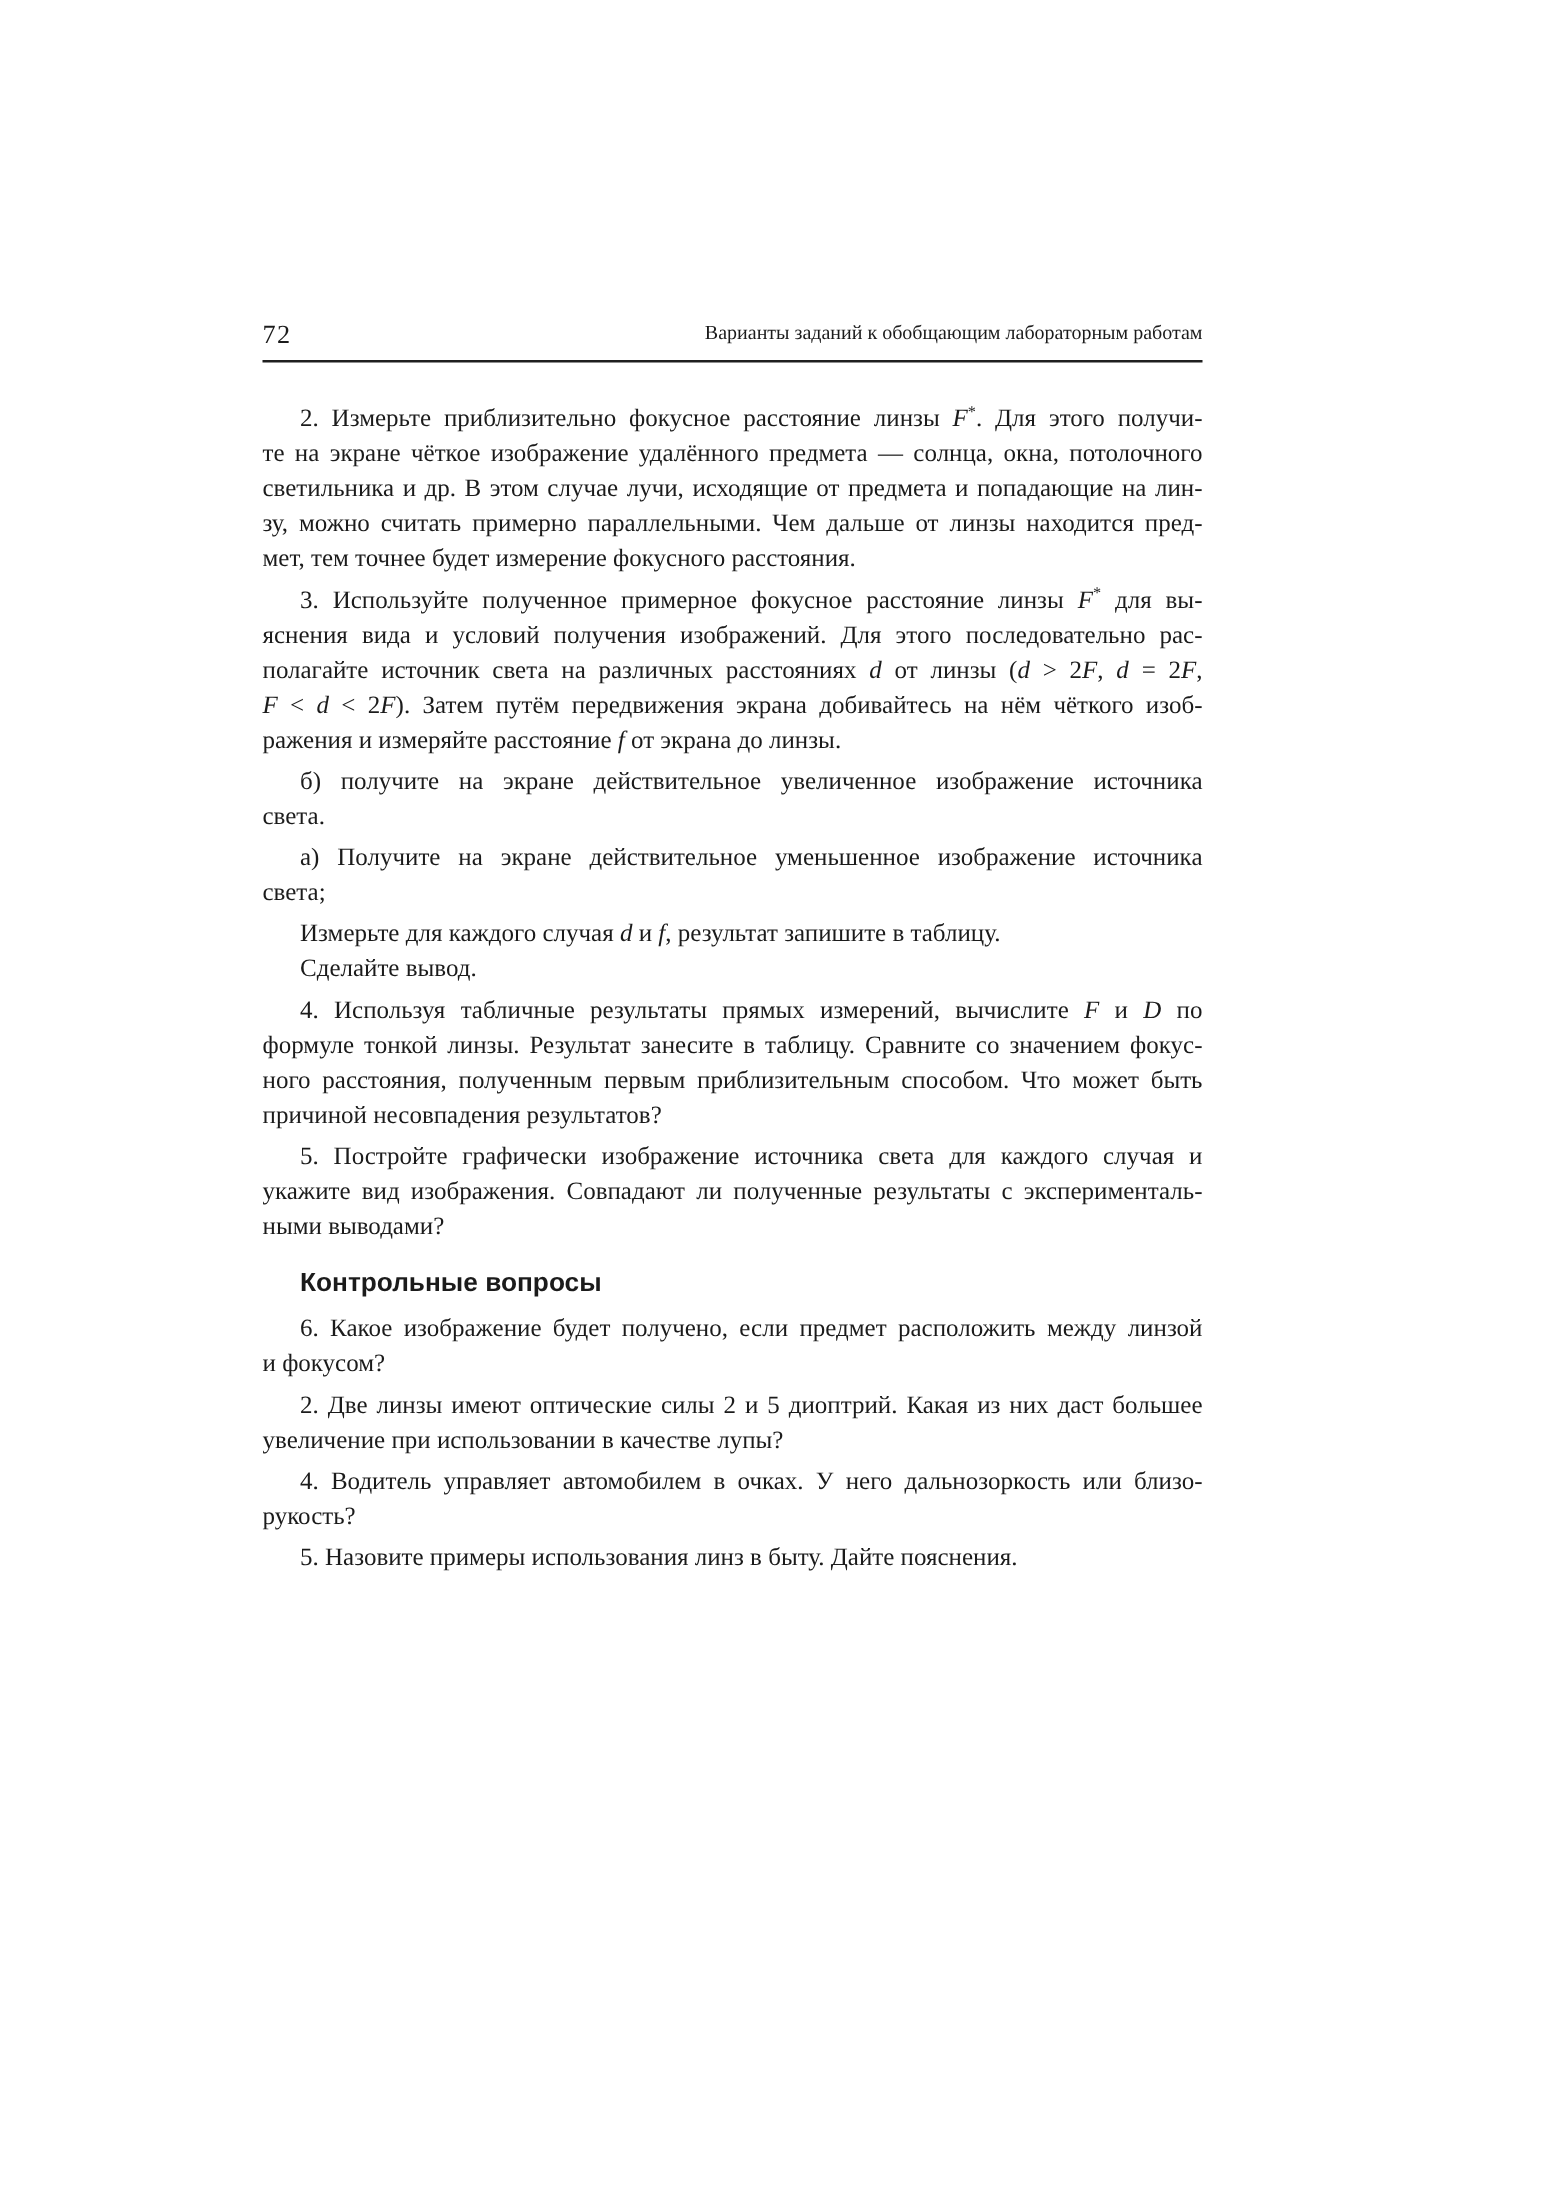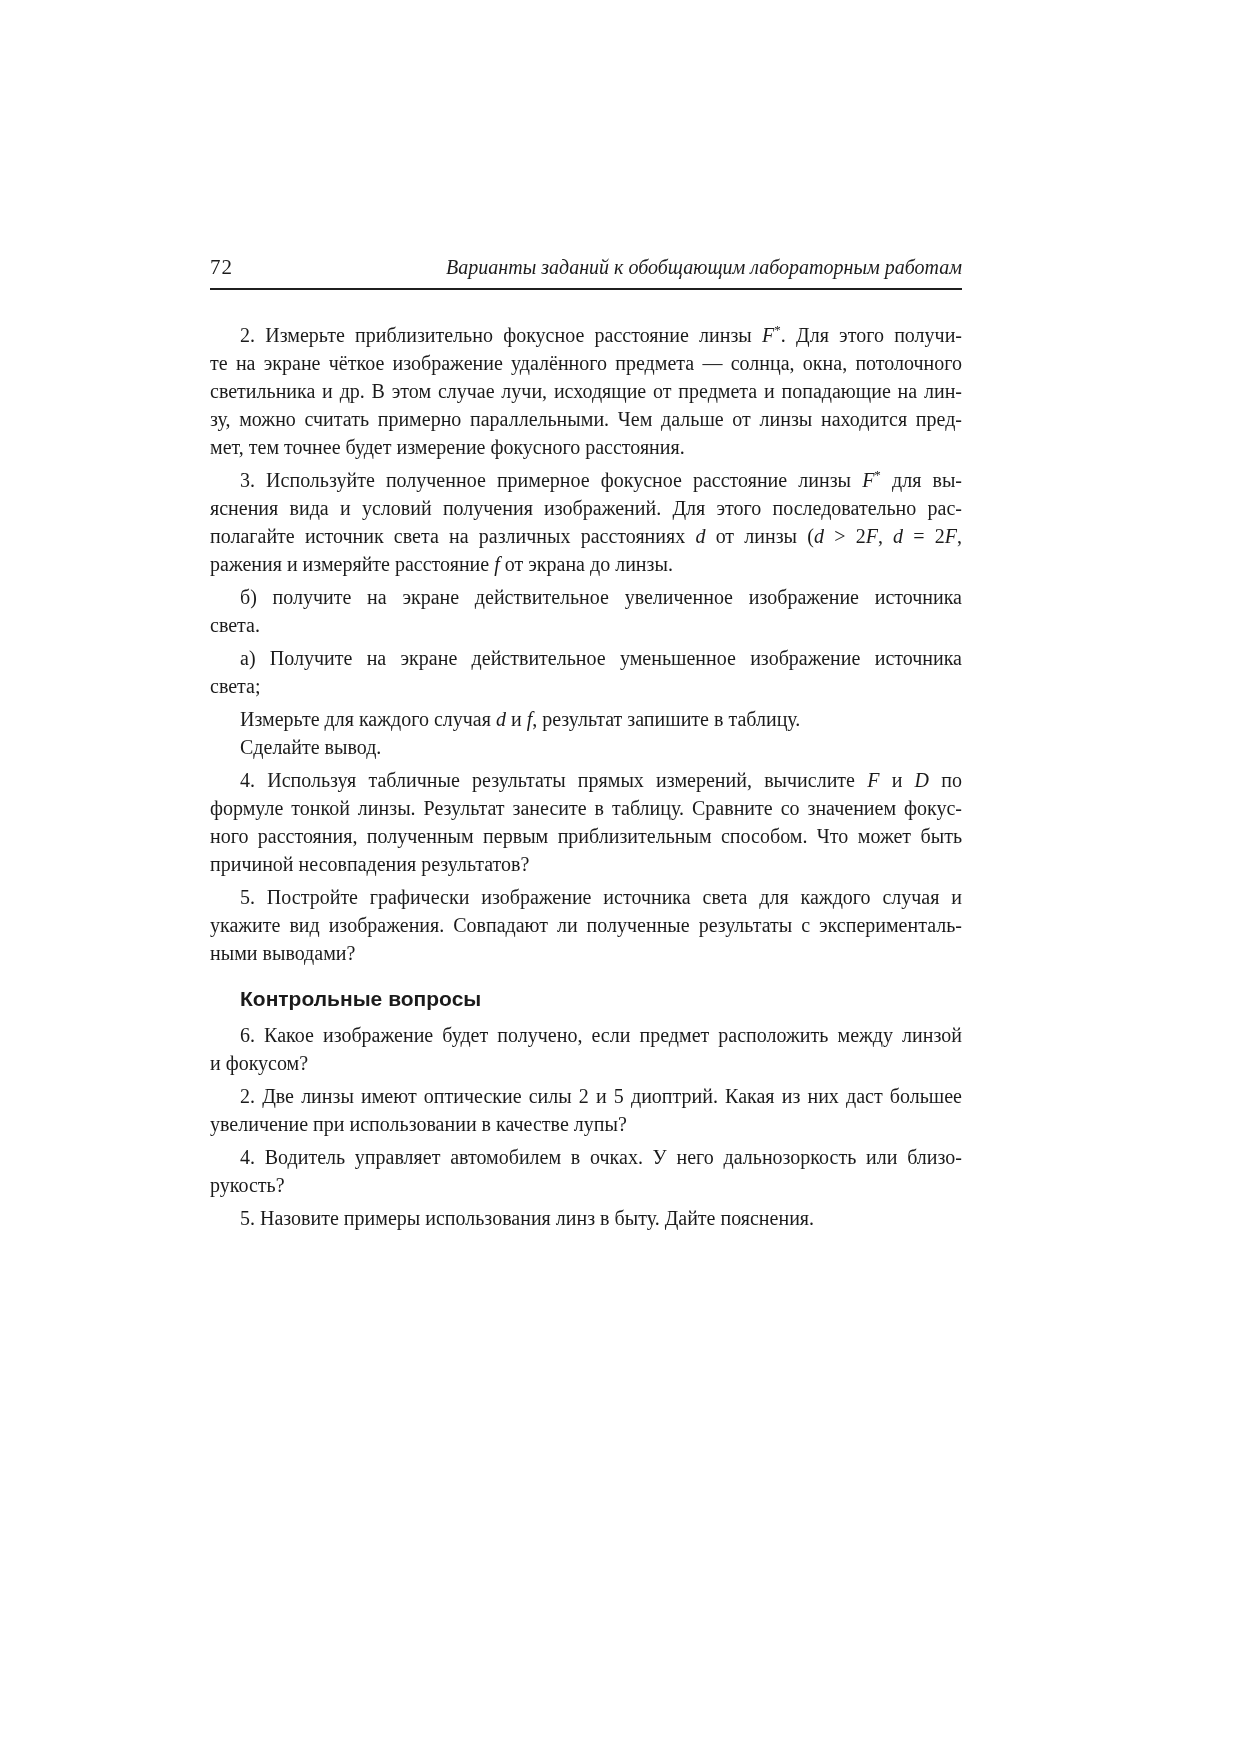--- a/index.html
+++ b/index.html
@@ -30,22 +30,21 @@
     padding-bottom:8px;
     border-bottom:2px solid #1f1f1f;
     font-size:21px;
     line-height:26px;
   }
   .pagenum{
     font-style:normal;
     letter-spacing:1px;
   }
   .headtitle{
-    font-style:italic;
-    font-size:20px;
+    font-size:16px;
   }
   .docbody{
     padding-top:26px;
     font-size:20px;
   }
   .para{margin-top:5px;}
   .para.tight{margin-top:0;}
   .line{
     line-height:28px;
     white-space:nowrap;
@@ -89,20 +88,21 @@
           <div class="line just indent">2. Измерьте приблизительно фокусное расстояние линзы <i>F</i><sup>*</sup>. Для этого получи-</div>
           <div class="line just">те на экране чёткое изображение удалённого предмета — солнца, окна, потолочного</div>
           <div class="line just">светильника и др. В этом случае лучи, исходящие от предмета и попадающие на лин-</div>
           <div class="line just">зу, можно считать примерно параллельными. Чем дальше от линзы находится пред-</div>
           <div class="line">мет, тем точнее будет измерение фокусного расстояния.</div>
         </div>
         <div class="para">
           <div class="line just indent">3. Используйте полученное примерное фокусное расстояние линзы <i>F</i><sup>*</sup> для вы-</div>
           <div class="line just">яснения вида и условий получения изображений. Для этого последовательно рас-</div>
           <div class="line just">полагайте источник света на различных расстояниях <i>d</i> от линзы (<i>d</i> &gt; 2<i>F</i>, <i>d</i> = 2<i>F</i>,</div>
+          <div class="line just"><i>F</i> &lt; <i>d</i> &lt; 2<i>F</i>). Затем путём передвижения экрана добивайтесь на нём чёткого изоб-</div>
           <div class="line">ражения и измеряйте расстояние <i>f</i> от экрана до линзы.</div>
         </div>
         <div class="para">
           <div class="line just indent">б) получите на экране действительное увеличенное изображение источника</div>
           <div class="line">света.</div>
         </div>
         <div class="para">
           <div class="line just indent">а) Получите на экране действительное уменьшенное изображение источника</div>
           <div class="line">света;</div>
         </div>

